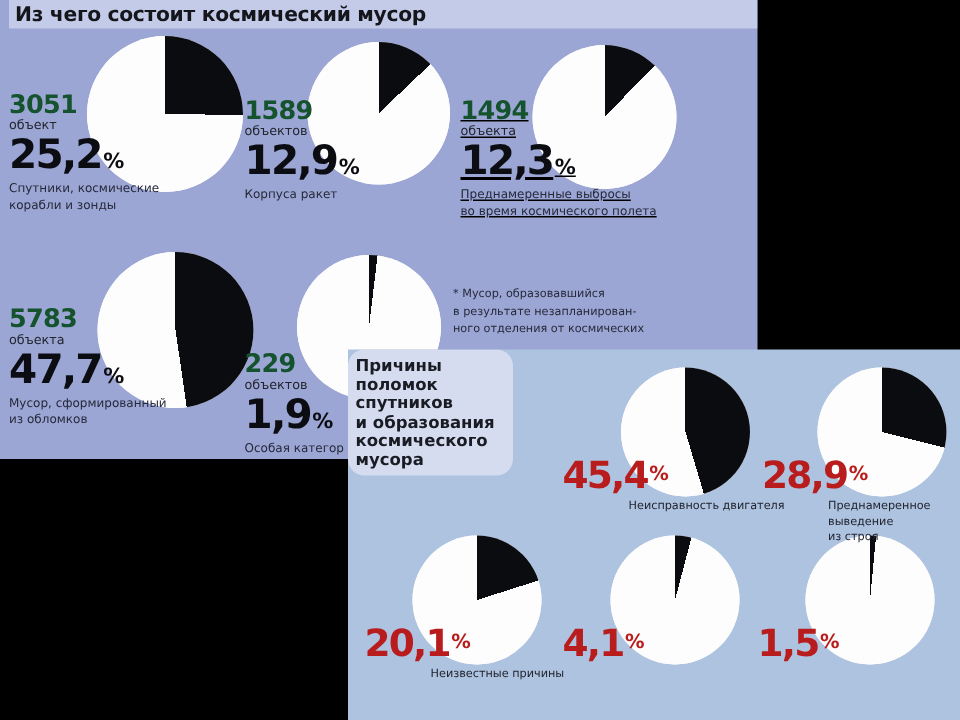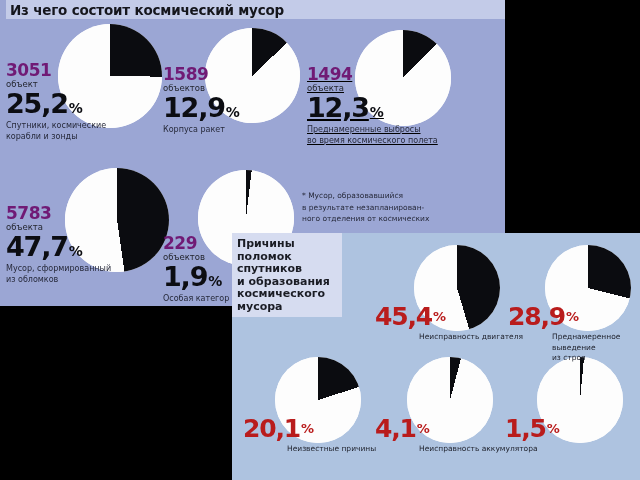--- a/index.html
+++ b/index.html
@@ -37,21 +37,21 @@
     position:absolute;border-radius:50%;
     background:#fdfdfd;
   }
   .pie .wedge{
     position:absolute;inset:0;border-radius:50%;
   }
 
   
   .stat{position:absolute;}
   .stat .count{
-    font-size:17px;font-weight:bold;color:#701a75;
+    font-size:17px;font-weight:bold;color:#14532d;
     letter-spacing:-0.5px;line-height:17px;white-space:nowrap;
   }
   .stat .unit{
     font-size:8.5px;color:#23252e;line-height:11px;white-space:nowrap;
   }
   .stat .pct{
     font-weight:bold;color:#0c0d12;line-height:1;
     white-space:nowrap;display:flex;align-items:baseline;
     letter-spacing:-1.2px;
   }
@@ -66,20 +66,21 @@
   #footnote{
     position:absolute;left:302px;top:190px;width:198px;
     font-size:7.5px;color:#26293a;line-height:11.5px;
     white-space:pre-line;
   }
 
   
   #bottom-title{
     position:absolute;left:0px;top:0px;width:110px;height:84px;
     background:#d6dcf0;
+    border-radius:11px;
   }
   #bottom-title .t{
     font-size:11px;font-weight:bold;color:#1a1c24;
     line-height:12.5px;white-space:pre-line;
     padding:5px 0 0 5px;
   }
 
   
   .bstat{position:absolute;}
   .bstat .pct{
@@ -229,21 +230,20 @@
         <span class="sym">%</span>
       </div>
       <div class="desc">Неизвестные причины</div>
     </div>
 
     <div class="bstat" style="left:143px;top:183px;">
       <div class="pct">
         <span class="num">4,1</span>
         <span class="sym">%</span>
       </div>
-      <div class="desc">Неисправность аккумулятора</div>
     </div>
 
     <div class="bstat" style="left:273px;top:183px;">
       <div class="pct">
         <span class="num">1,5</span>
         <span class="sym">%</span>
       </div>
     </div>
 
   </div>

